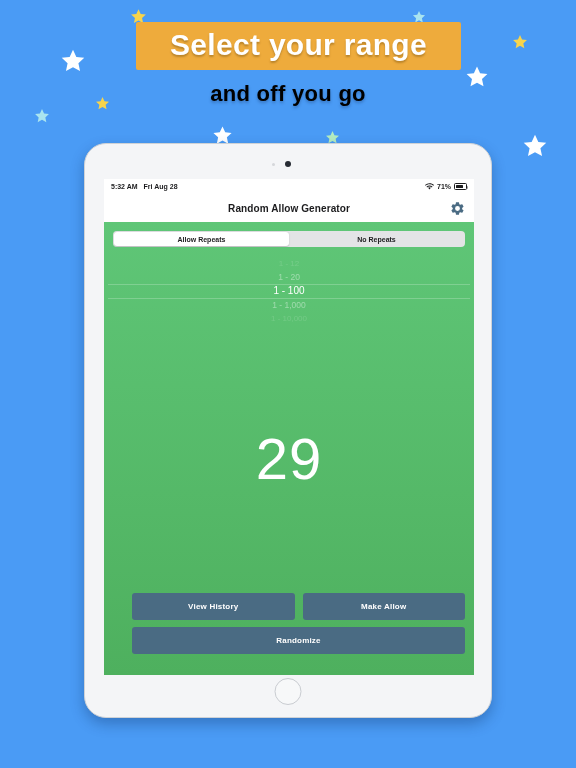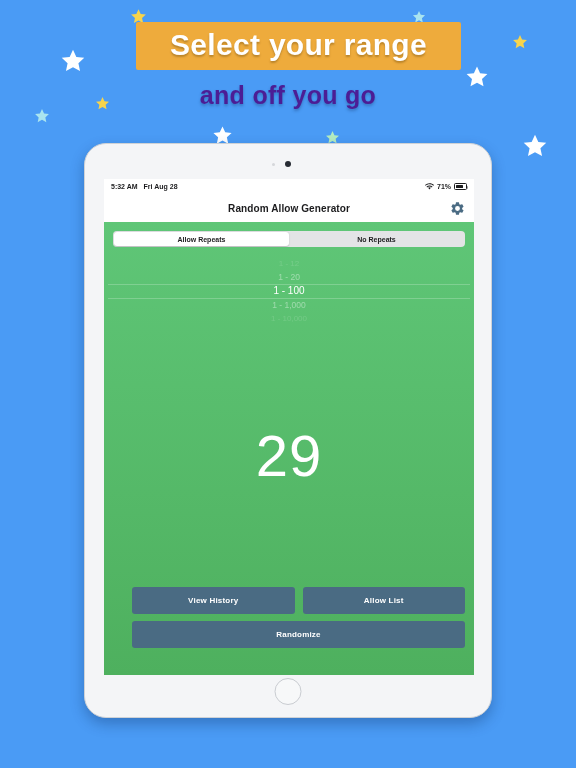--- a/index.html
+++ b/index.html
@@ -44,23 +44,23 @@
   #promo-banner-text {
     font-size: 30px;
     font-weight: bold;
     color: #ffffff;
     letter-spacing: 0.3px;
     text-shadow: 0 2px 2px rgba(90,60,10,0.35);
     line-height: 1.05;
   }
   #promo-sub {
     margin-top: 12px;
-    font-size: 25px;
-    font-weight: bold;
-    color: #4c1d95;
+    font-size: 22px;
+    font-weight: bold;
+    color: #000000;
     letter-spacing: 0.3px;
     text-shadow: 0 2px 3px rgba(30,70,130,0.45);
     line-height: 1.1;
   }
 
   
   #device {
     position: absolute;
     left: 84px;
     top: 143px;
@@ -248,21 +248,21 @@
   #result-number {
     font-size: 58px;
     color: #ffffff;
     font-weight: 400;
     letter-spacing: 1px;
     line-height: 1;
   }
 
   
   #button-area {
-    padding: 0 9px 27px 9px;
+    padding: 0 9px 21px 9px;
     margin-left: 19px;
   }
   #button-row {
     display: flex;
     gap: 8px;
     margin-bottom: 7px;
   }
   .app-button {
     background: #4a6b83;
     border-radius: 3px;
@@ -376,21 +376,21 @@
         <div id="picker-line-bottom"></div>
       </div>
 
       <div id="result-area">
         <div id="result-number">29</div>
       </div>
 
       <div id="button-area">
         <div id="button-row">
           <div class="app-button" style="background: rgb(74, 107, 131);">View History</div>
-          <div class="app-button" style="background: rgb(74, 107, 131);">Allow List</div>
+          <div class="app-button" style="background: rgb(74, 107, 131);">Make Allow</div>
         </div>
         <div class="app-button" id="randomize-button" style="background: rgb(74, 107, 131);">Randomize</div>
       </div>
 
     </div>
   </div>
 
   <div id="home-button"></div>
 </div>
 

